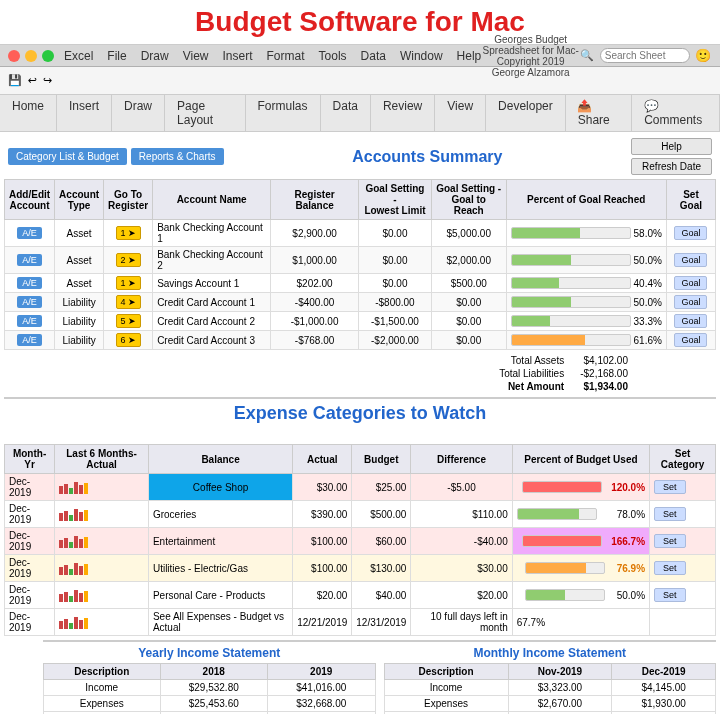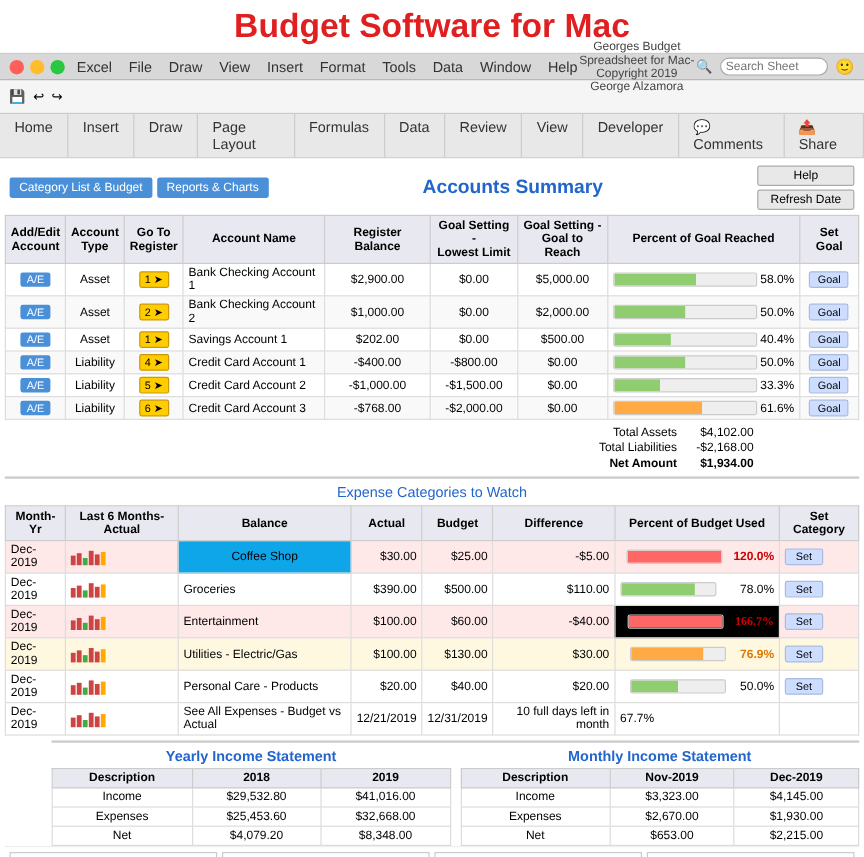--- a/index.html
+++ b/index.html
@@ -105,22 +105,22 @@
   <div class="toolbar-tab">Home</div>
   <div class="toolbar-tab">Insert</div>
   <div class="toolbar-tab">Draw</div>
   <div class="toolbar-tab">Page Layout</div>
   <div class="toolbar-tab">Formulas</div>
   <div class="toolbar-tab">Data</div>
   <div class="toolbar-tab">Review</div>
   <div class="toolbar-tab">View</div>
   <div class="toolbar-tab">Developer</div>
   <div style="flex:1;"></div>
+  <div class="toolbar-tab">📤 Share</div>
   <div class="toolbar-tab">💬 Comments</div>
-  <div class="toolbar-tab">📤 Share</div>
 </div>
 
 <div class="main">
 
   <div class="cat-row">
     <div class="cat-btns">
       <button class="cat-btn">Category List &amp; Budget</button>
       <button class="cat-btn2">Reports &amp; Charts</button>
     </div>
     <div class="section-title">Accounts Summary</div>
@@ -269,21 +269,21 @@
       </tr>
       <tr>
         <td style="padding:1px 8px; text-align:right; font-weight:bold;">Net Amount</td>
         <td style="padding:1px 8px; text-align:right; font-weight:bold;">$1,934.00</td>
       </tr>
     </tbody>
       </table>
   </div>
 
   <div class="expense-section">
-    <div style="text-align:center; font-size:12px; font-weight:normal; color:#2266cc; margin-bottom:4px;">Expense Categories to Watch</div>
+    <div style="text-align:center; font-size:18px; font-weight:bold; color:#2266cc; margin-bottom:20px;">Expense Categories to Watch</div>
     <table class="expense-table">
       <thead>
         <tr>
           <th>Month-Yr</th>
           <th>Last 6 Months-Actual</th>
           <th>Balance</th>
           <th>Actual</th>
           <th>Budget</th>
           <th>Difference</th>
           <th>Percent of Budget Used</th>
@@ -299,21 +299,21 @@
                 <div style="width:4px; height:10px; background:#cc4444;"></div>
                 <div style="width:4px; height:6px; background:#44aa44;"></div>
                 <div style="width:4px; height:12px; background:#cc4444;"></div>
                 <div style="width:4px; height:9px; background:#cc4444;"></div>
                 <div style="width:4px; height:11px; background:#ffaa00;"></div>
               </div>
             </td>
     <td style="background:#0ea5e9;; text-align:center;">Coffee Shop</td>
     <td style="background:#ffe8e8;; text-align:right;">$30.00</td>
     <td style="background:#ffe8e8;; text-align:right;">$25.00</td>
-    <td style="background:#ffe8e8;; text-align:right;">-$5.00</td>
+    <td style="background:#ffe8e8;; text-align:center;">-$5.00</td>
     <td style="background:#ffe8e8;;">
               <div style="display:flex; align-items:center; gap:3px;">
       <div class="progress-bar-wrap" style="width:80px;">
         <div class="progress-bar-inner" style="width:100%; background:#ff6666;"></div>
       </div>
       <span style="color:#cc0000; font-weight:bold;">120.0%</span>
     </div>
             </td>
     <td style="background:#ffe8e8;;"><button class="set-btn">Set</button></td>
   </tr>
@@ -352,21 +352,21 @@
                 <div style="width:4px; height:6px; background:#44aa44;"></div>
                 <div style="width:4px; height:12px; background:#cc4444;"></div>
                 <div style="width:4px; height:9px; background:#cc4444;"></div>
                 <div style="width:4px; height:11px; background:#ffaa00;"></div>
               </div>
             </td>
     <td style="background:#ffe8e8;; text-align:left;">Entertainment</td>
     <td style="background:#ffe8e8;; text-align:right;">$100.00</td>
     <td style="background:#ffe8e8;; text-align:right;">$60.00</td>
     <td style="background:#ffe8e8;; text-align:right;">-$40.00</td>
-    <td style="background:#000000;font-family:Liberation Serif, serif;;">
+    <td style="background:#f0abfc;;">
               <div style="display:flex; align-items:center; gap:3px;">
       <div class="progress-bar-wrap" style="width:80px;">
         <div class="progress-bar-inner" style="width:100%; background:#ff6666;"></div>
       </div>
       <span style="color:#cc0000; font-weight:bold;">166.7%</span>
     </div>
             </td>
     <td style="background:#ffe8e8;;"><button class="set-btn">Set</button></td>
   </tr>
           <tr>

